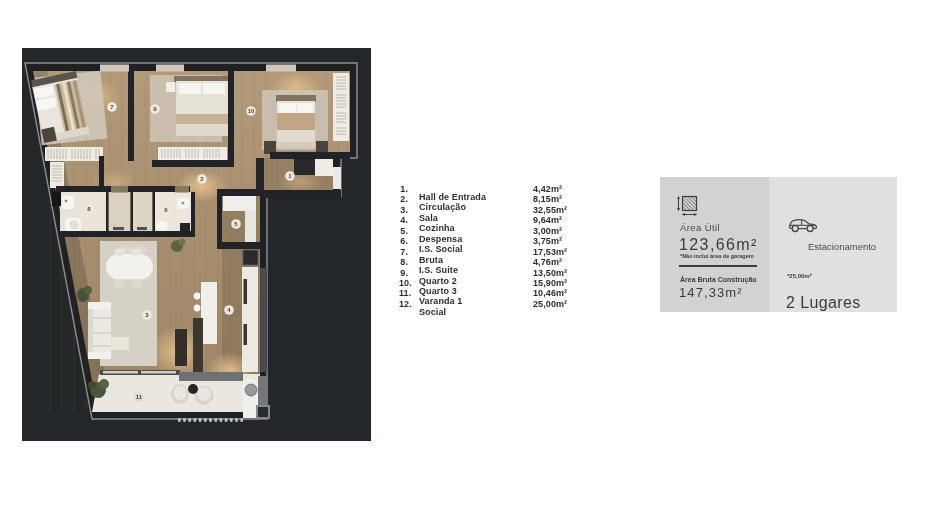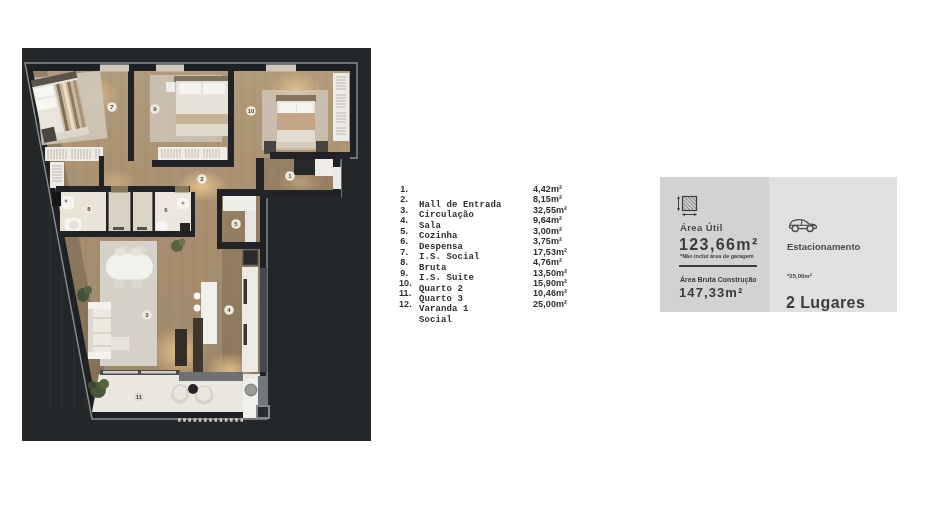--- a/index.html
+++ b/index.html
@@ -4,27 +4,27 @@
 <style>
   html,body{margin:0;padding:0;background:#ffffff;}
   body{width:939px;height:506px;position:relative;overflow:hidden;
        font-family:"Liberation Sans", sans-serif;}
   .abs{position:absolute;}
   
   #legend{left:399px;top:184px;width:180px;font-size:9px;line-height:10.45px;
           color:#2e2e2e;font-weight:bold;letter-spacing:0.1px;}
   .row{position:relative;height:10.45px;white-space:nowrap;}
   .num{display:inline-block;width:9px;text-align:right;}
-  .nam{position:absolute;left:20px;top:16px;font-family:Liberation Mono, monospace;}
+  .nam{position:absolute;left:20px;top:8px;}
   .are{position:absolute;left:134px;top:0;}
   
   #box1{left:660px;top:177px;width:109px;height:135px;background:#d2d2d0;}
   #box2{left:769px;top:177px;width:128px;height:135px;background:#e0e0de;}
-  .t1{position:absolute;color:#4a4a4a;font-size:9.5px;font-weight:bold;}
-  .big{position:absolute;color:#3c3c3c;font-weight:bold;}
+  .t1{position:absolute;color:#4a4a4a;font-size:9.5px;font-weight:normal;}
+  .big{position:absolute;color:#3c3c3c;font-weight:normal;}
 </style>
 </head>
 <body>
 
 <svg class="abs" style="left:0;top:0;filter:blur(0.45px)" width="939" height="506" viewBox="0 0 939 506">
   <defs>
     <linearGradient id="wood" x1="0" y1="0" x2="0" y2="1">
       <stop offset="0" stop-color="#b29b7b"></stop>
       <stop offset="0.35" stop-color="#a99171"></stop>
       <stop offset="1" stop-color="#9d8668"></stop>
@@ -498,17 +498,17 @@
 <svg class="abs" style="left:787px;top:216px" width="32" height="18" viewBox="0 0 32 18">
   <path d="M3.2,9 C3.2,6.6 5,4.9 7.4,4.3 C10.4,3.5 13.8,3.4 16.3,4.1 C18.7,4.8 20.3,6.2 21.7,7.8 C24.5,8 27.1,8.4 28.4,9.2 C29.6,10 29.7,11.5 29.1,12.2 L27.2,12.5" fill="none" stroke="#4a4a4a" stroke-width="1.3" stroke-linecap="round"></path>
   <path d="M3.2,9 L2.5,10.2 L2.7,11.8 L4.5,12.4" fill="none" stroke="#4a4a4a" stroke-width="1.3" stroke-linecap="round"></path>
   <line x1="11.4" y1="12.6" x2="19.8" y2="12.6" stroke="#4a4a4a" stroke-width="1.3"></line>
   <line x1="3.2" y1="9.3" x2="28.8" y2="9.3" stroke="#4a4a4a" stroke-width="1.1"></line>
   <line x1="14.9" y1="3.7" x2="14.4" y2="9.2" stroke="#4a4a4a" stroke-width="1.1"></line>
   <circle cx="8.2" cy="12.5" r="3" fill="#e0e0de" stroke="#4a4a4a" stroke-width="1.4"></circle>
   <circle cx="23.1" cy="12.5" r="3" fill="#e0e0de" stroke="#4a4a4a" stroke-width="1.4"></circle>
 </svg>
 
-<div class="t1" style="left:787px;top:241px;text-align:right;">Estacionamento</div>
+<div class="t1" style="left:808px;top:241px;text-align:right;">Estacionamento</div>
 
 <div class="big" style="left:786px;top:254px;font-size:16px;letter-spacing:0.4px;margin-top:40px;">2 Lugares</div>
 
 <div class="abs" style="left:787px;top:273px;font-size:6px;color:#3c3c3c;font-weight:bold;">*25,00m²</div>
 
 </body></html>

